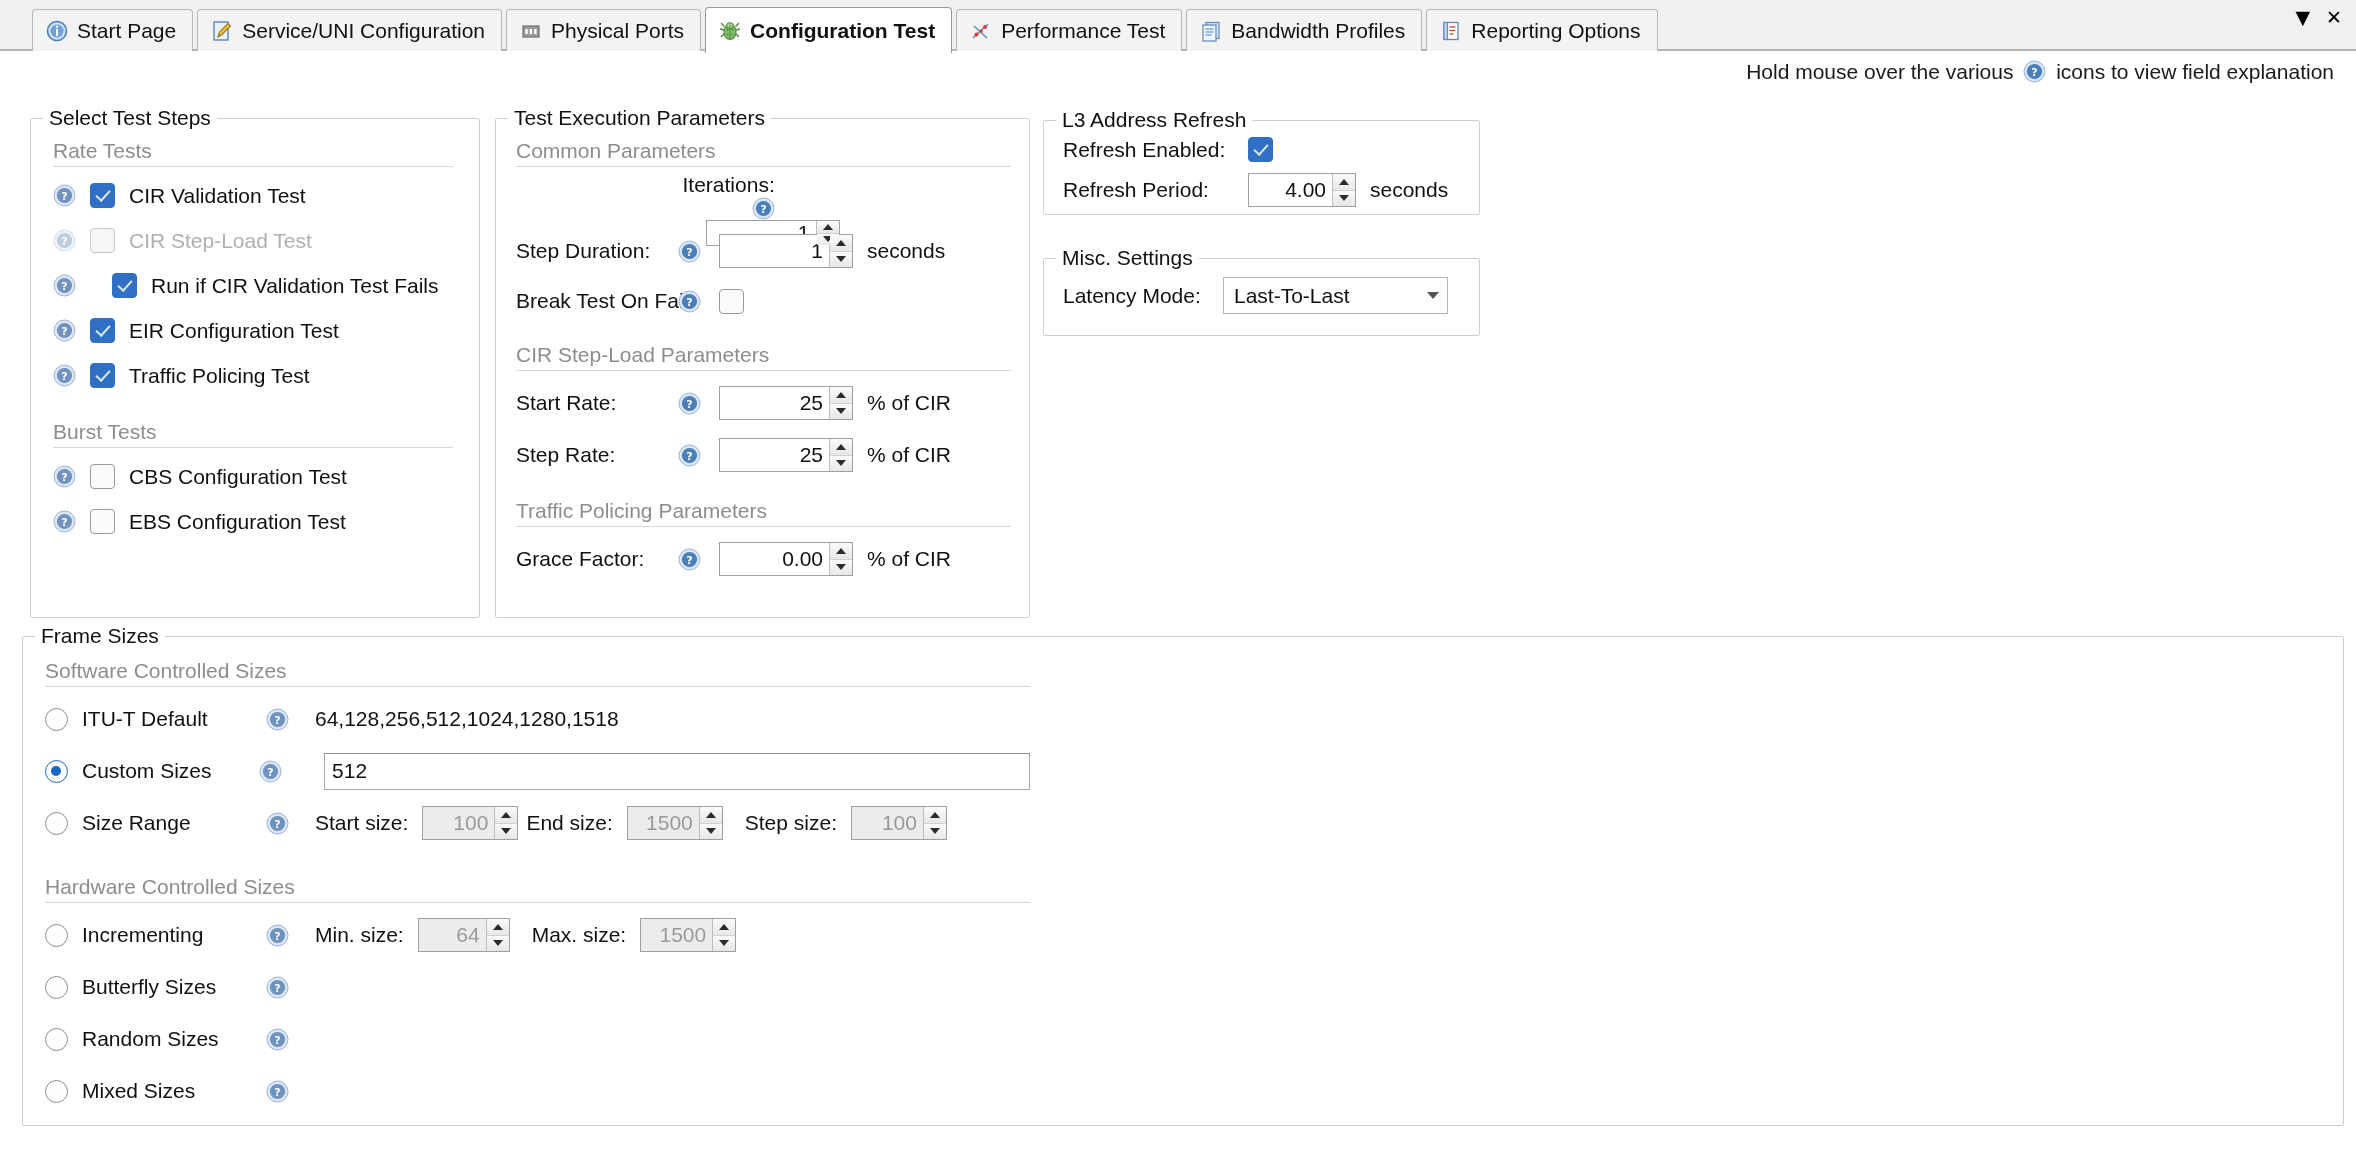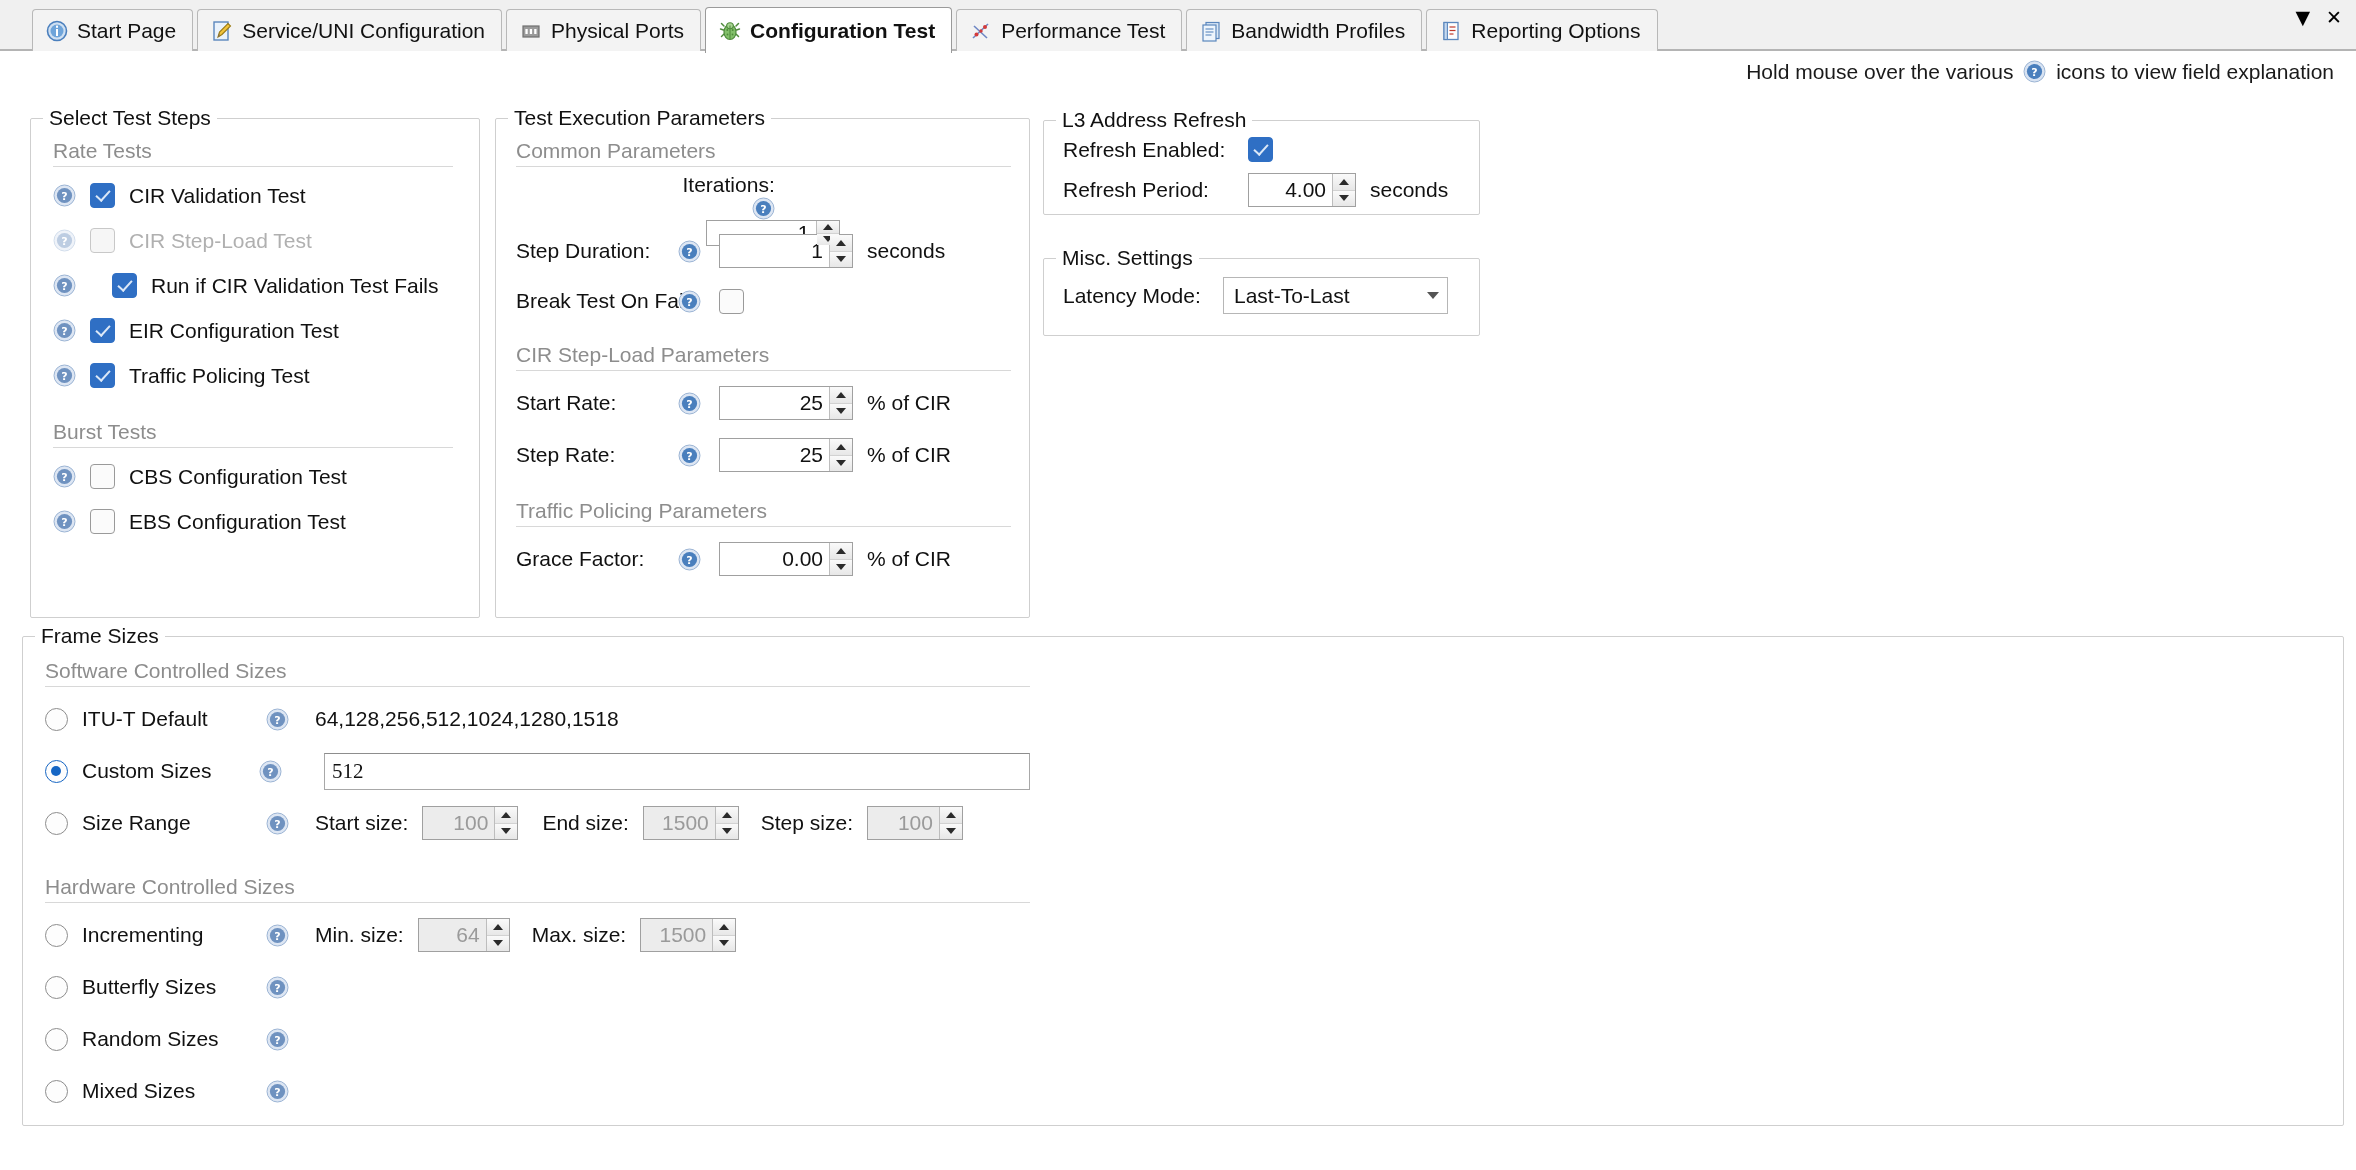--- a/index.html
+++ b/index.html
@@ -641,21 +641,21 @@
     </div>
 
     <div class="row" style="height:52px; gap:0;">
       <span class="rb on" style="margin-right:14px;"></span>
       <span class="lbl" style="width:184px;">Custom Sizes</span>
       <span class="help"><svg viewBox="0 0 23 23" width="23" height="23">
             <circle cx="11.5" cy="11.5" r="10.5" fill="#dde6f3" stroke="#9bb4d4" stroke-width="1"></circle>
             <circle cx="11.5" cy="11.5" r="7.6" fill="#6f92c0"></circle>
             <text x="11.5" y="16" font-size="11" font-family="DejaVu Sans" fill="#ffffff" text-anchor="middle" font-weight="bold">?</text>
           </svg></span>
-      <span class="tinput" style="margin-left:42px; width:733px;font-family:Liberation Serif, serif;">
+      <span class="tinput" style="margin-left:42px; width:733px;">
         <span>512</span>
       </span>
     </div>
 
     <div class="row" style="height:52px; gap:0;">
       <span class="rb" style="margin-right:14px;"></span>
       <span class="lbl" style="width:184px;">Size Range</span>
       <span class="help"><svg viewBox="0 0 23 23" width="23" height="23">
             <circle cx="11.5" cy="11.5" r="10.5" fill="#dde6f3" stroke="#9bb4d4" stroke-width="1"></circle>
             <circle cx="11.5" cy="11.5" r="7.6" fill="#6f92c0"></circle>
@@ -668,21 +668,21 @@
         <span class="sbtns">
           <span class="sbtn up">
               <span class="arrw"></span>
             </span>
           <span class="sbtn dn">
               <span class="arrw"></span>
             </span>
         </span>
       </span>
 
-      <span class="lbl" style="margin-left:24px;">End size:</span>
+      <span class="lbl" style="margin-left:8px;">End size:</span>
       <span class="spin disabled" style="width:96px; margin-left:14px;">
         <span class="sval">1500</span>
         <span class="sbtns">
           <span class="sbtn up">
               <span class="arrw"></span>
             </span>
           <span class="sbtn dn">
               <span class="arrw"></span>
             </span>
         </span>

